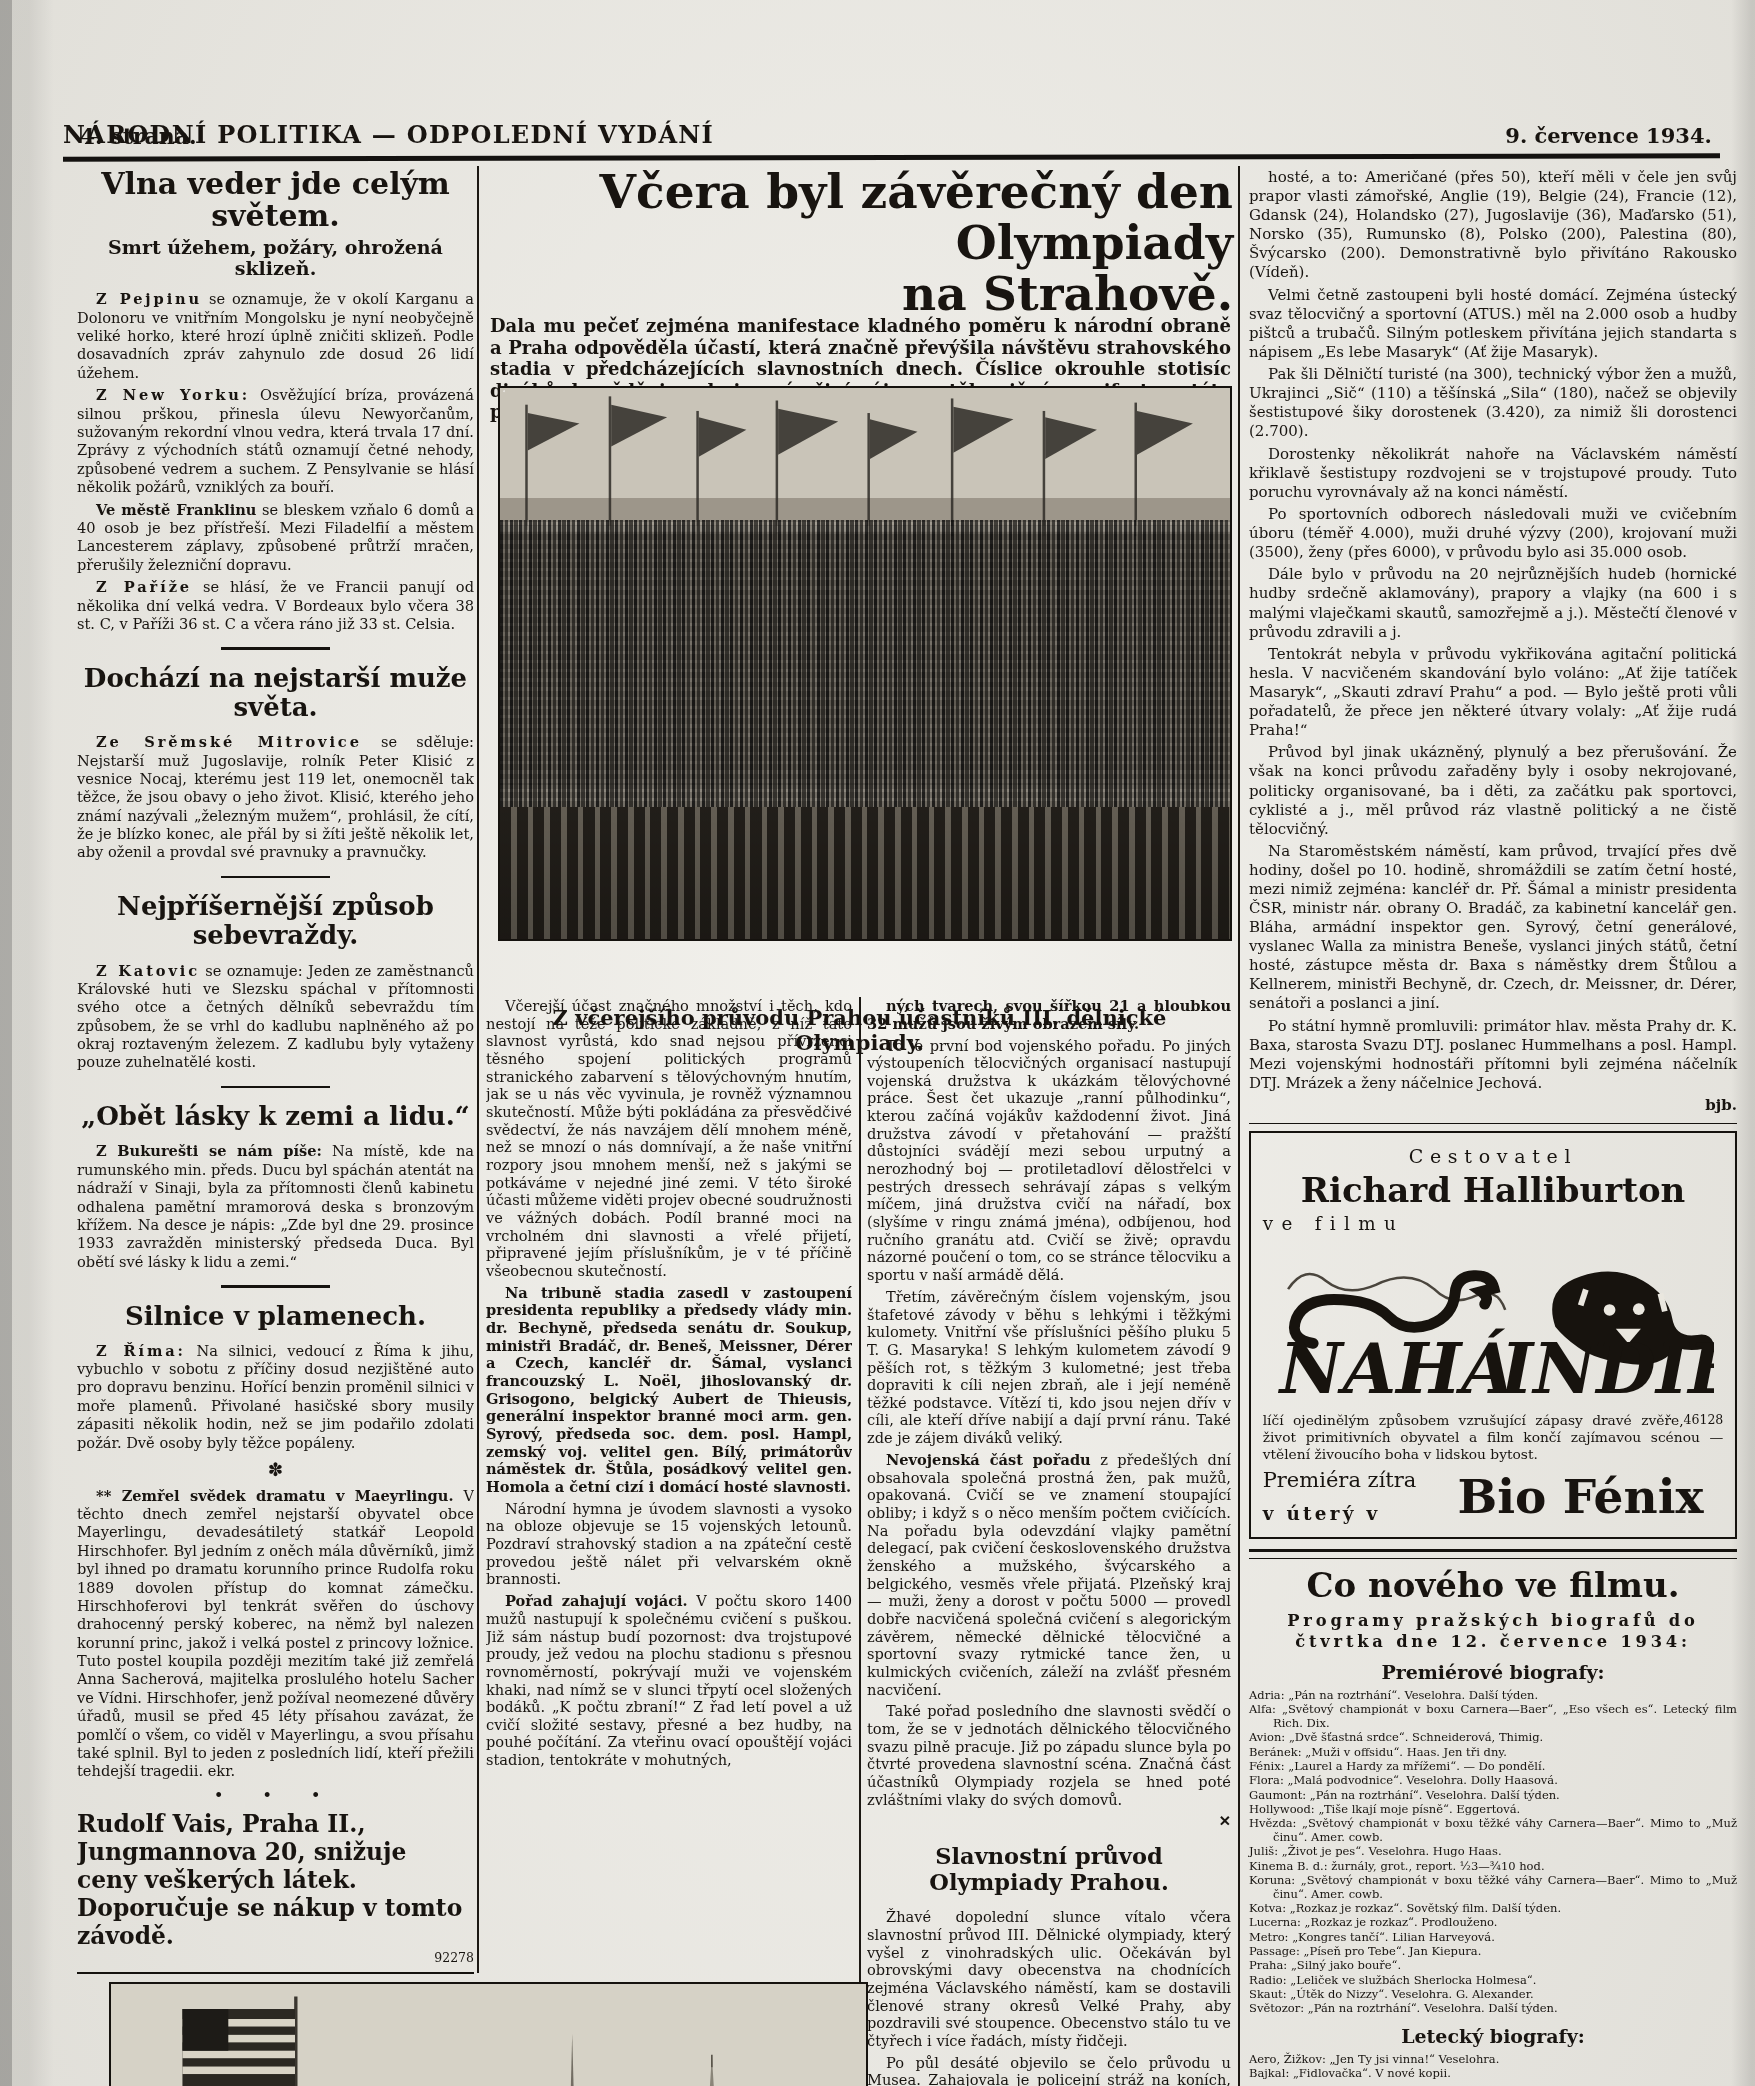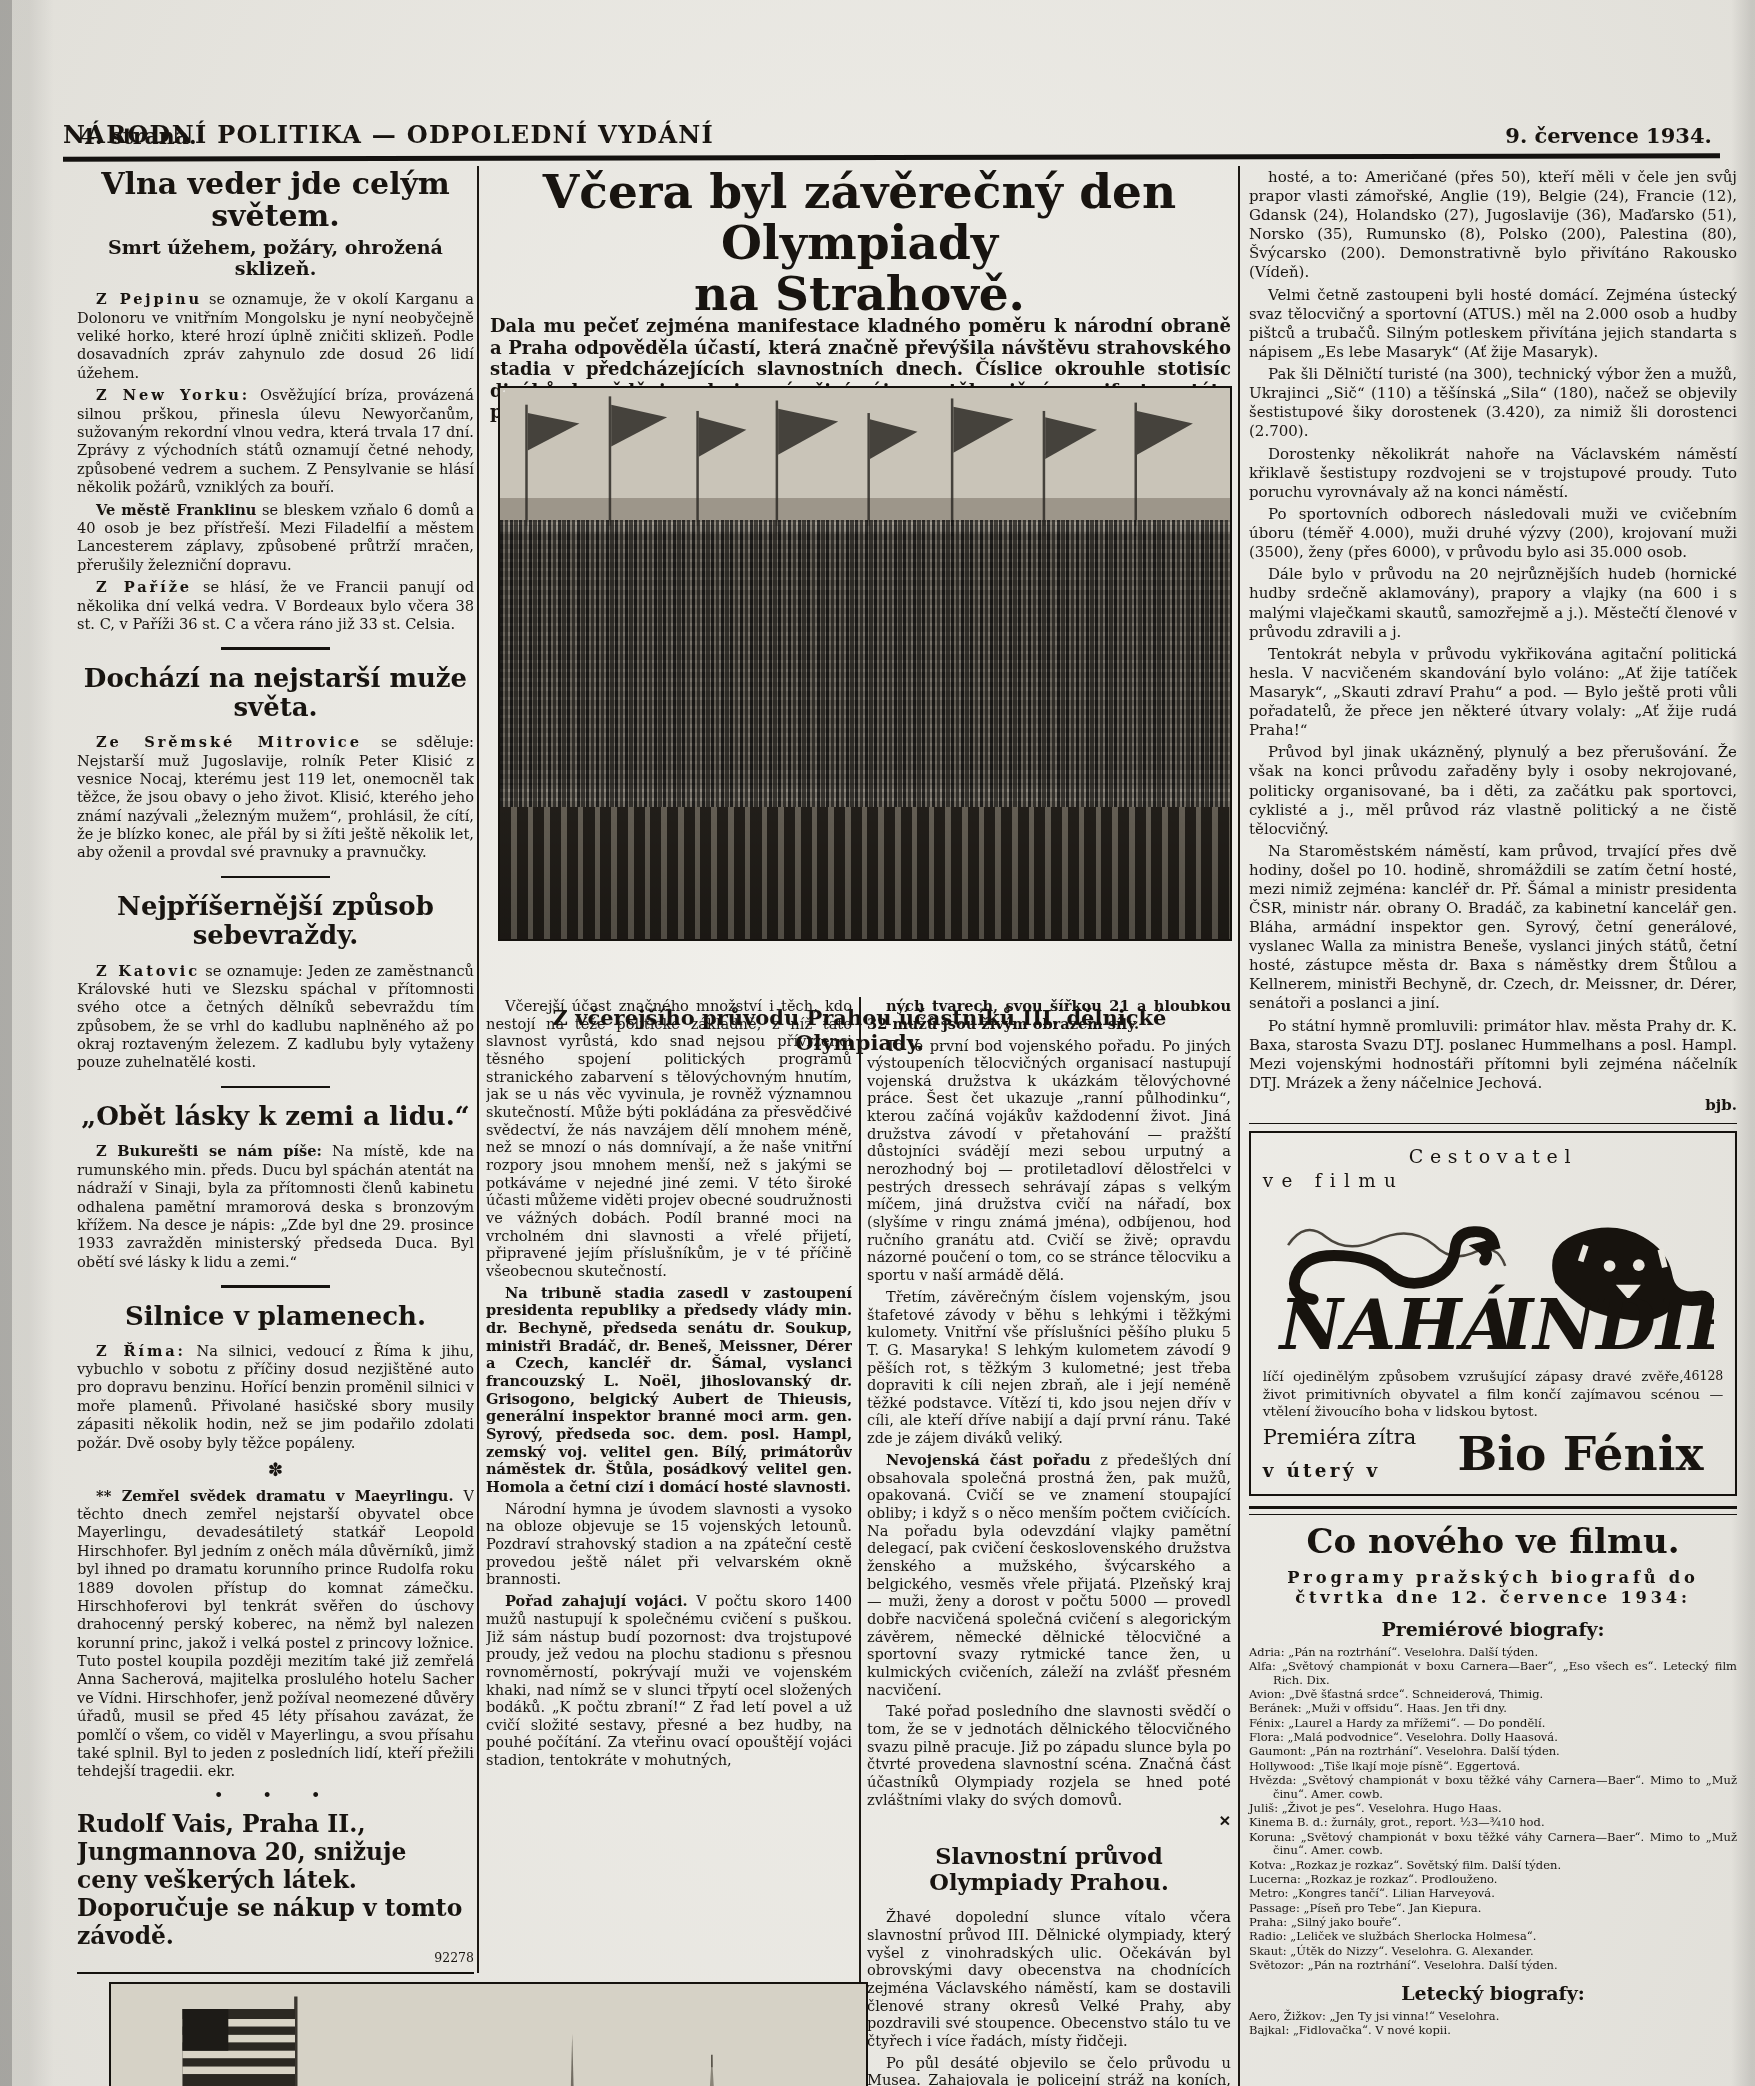--- a/index.html
+++ b/index.html
@@ -38,21 +38,21 @@
   #col1 h1{font-size:30px;line-height:1.06;text-align:center;margin:0 0 5.8px 0;}
   #col1 h2{font-size:19px;line-height:1.1;text-align:center;margin:0 0 11px 0;}
   #col1 h3{font-size:26px;line-height:1.12;text-align:center;font-weight:bold;margin:2.5px 0 11px 0;}
   #vais{font-size:23.4px;line-height:1.2;font-weight:bold;text-align:left;margin:4.2px 0 0 0;}
   #vais-num{text-align:right;font-size:12.5px;margin:0;}
   .smallad{border-top:2.1px solid #15120e;border-bottom:2.1px solid #15120e;padding:4.2px 0;margin:5.8px 0;}
   .smallad .p{font-weight:bold;text-indent:0;font-size:15px;}
   .smallad .num{float:right;font-weight:normal;font-size:12.5px;}
   
   #main-head{position:absolute;left:486px;top:167px;width:747px;text-align:center;}
-  #main-head .l1,#main-head .l2{font-size:47px;font-weight:bold;line-height:1.08;}
+  #main-head .l1,#main-head .l2{font-size:47px;font-weight:bold;line-height:1.08;text-align:right;}
   #main-intro{position:absolute;left:490px;top:297px;width:741px;font-size:18px;line-height:1.2;font-weight:bold;text-align:justify;}
   #main-photo{position:absolute;left:498px;top:386px;width:734px;height:555px;
     background:
       radial-gradient(circle 1.3px at 4.2px 3.3px, rgba(255,255,255,.5) 0 0.8px, transparent 1.3px),
       linear-gradient(180deg, #c9c4b8 0 20%, #9d968a 20% 26%, #555048 26% 72%, #7a746a 72% 86%, #3a3630 86% 100%);
     border:2.5px solid #15120e; box-sizing:border-box; overflow:hidden;}
   #main-photo .crowd{position:absolute;left:0;top:24%;width:100%;height:52%;
     background:
       repeating-linear-gradient(90deg, rgba(10,10,10,.75) 0 2.9px, rgba(120,115,105,.55) 2.9px 4.6px, rgba(40,38,34,.8) 4.6px 8px, rgba(160,155,145,.35) 8px 9.6px),
       repeating-linear-gradient(0deg, rgba(0,0,0,.25) 0 5.8px, rgba(255,255,255,.06) 5.8px 9.2px);}
@@ -268,20 +268,21 @@
         <p class="p"><b class="lead"></b> <span>Průvod byl jinak ukázněný, plynulý a bez přerušování. Že však na konci průvodu zařaděny byly i osoby nekrojované, politicky organisované, ba i děti, za začátku pak sportovci, cyklisté a j., měl průvod ráz vlastně politický a ne čistě tělocvičný.</span></p>
         <p class="p"><b class="lead"></b> <span>Na Staroměstském náměstí, kam průvod, trvající přes dvě hodiny, došel po 10. hodině, shromáždili se zatím četní hosté, mezi nimiž zejména: kancléř dr. Př. Šámal a ministr presidenta ČSR, ministr nár. obrany O. Bradáč, za kabinetní kancelář gen. Bláha, armádní inspektor gen. Syrový, četní generálové, vyslanec Walla za ministra Beneše, vyslanci jiných států, četní hosté, zástupce města dr. Baxa s náměstky drem Štůlou a Kellnerem, ministři Bechyně, dr. Czech, dr. Meissner, dr. Dérer, senátoři a poslanci a jiní.</span></p>
         <p class="p"><b class="lead"></b> <span>Po státní hymně promluvili: primátor hlav. města Prahy dr. K. Baxa, starosta Svazu DTJ. poslanec Hummelhans a posl. Hampl. Mezi vojenskými hodnostáři přítomni byli zejména náčelník DTJ. Mrázek a ženy náčelnice Jechová.</span></p>
         <p class="p sigline"><b class="lead"></b> <span>bjb.</span></p>
       </div>
 
     <div id="ad-rule"></div>
 
     <div id="hal">
       <div class="cest">Cestovatel</div>
+      <div class="name">Richard Halliburton</div>
       <div class="vf">ve filmu</div>
       <svg width="451" height="167" viewBox="0 0 1080 400">
         <path d="M60 120 q40 -60 90 -20 q50 40 120 10 q80 -40 140 10 q40 40 90 20 q60 -30 80 30" fill="none" stroke="#4a453d" stroke-width="6"></path>
         <path d="M120 250 q-60 -10 -40 -60 q20 -45 90 -45 q90 0 130 40 q40 40 100 20 q55 -20 60 -75 q3 -40 45 -42 q40 -2 48 30 l-30 8 q20 14 8 30" fill="none" stroke="#17130e" stroke-width="26" stroke-linecap="round"></path>
         <path d="M700 210 q-30 -90 60 -120 q80 -28 150 10 q60 34 70 90 q8 48 60 40 q30 -6 40 20 q-40 26 -90 10 q-35 48 -105 40 q-90 -10 -130 -40 q-35 -25 -55 -50 z" fill="#17130e"></path>
         <g fill="#eae7df">
           <circle cx="830" cy="170" r="14"></circle>
             <circle cx="900" cy="168" r="14"></circle>
           <polygon points="845,215 905,215 875,250"></polygon>
           <rect x="760" y="120" width="14" height="40" transform="rotate(18 767 140)"></rect>

